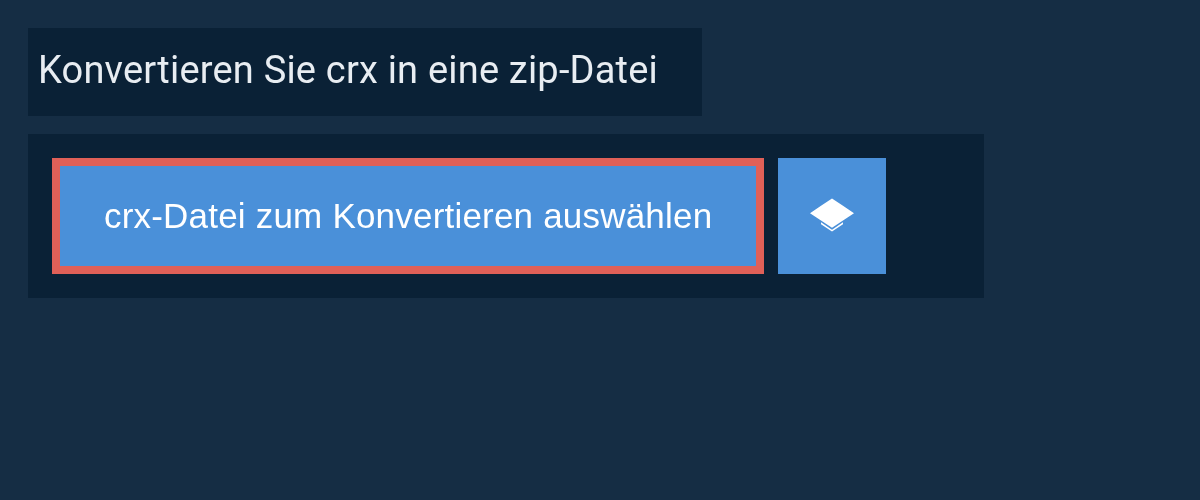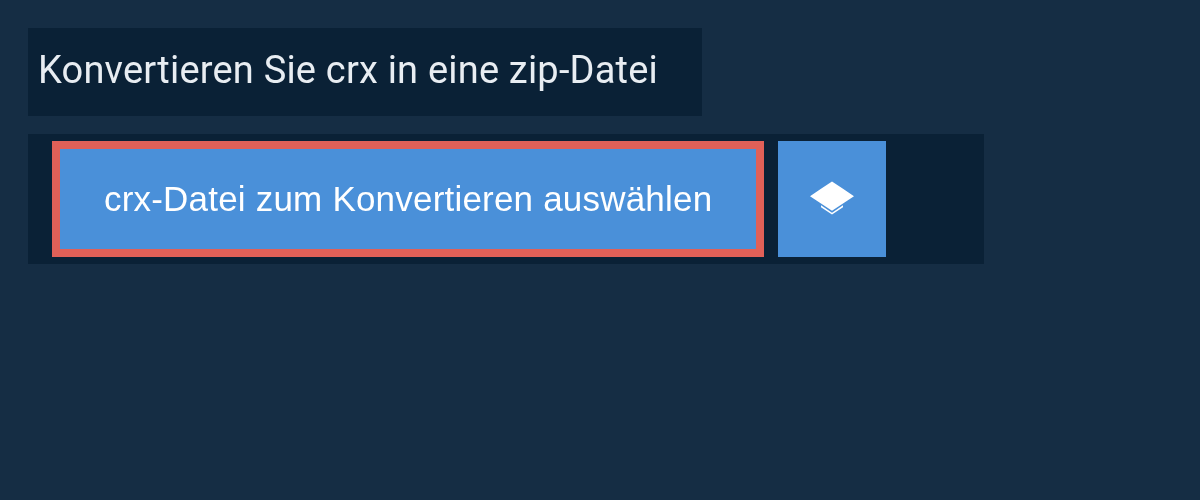--- a/index.html
+++ b/index.html
@@ -24,21 +24,21 @@
       margin-bottom: 0;
     }
     .heading {
       color: #e8edf2;
       font-size: 38px;
       font-weight: 400;
       letter-spacing: 0.2px;
     }
     .upload-panel {
       background: #0a2136;
-      padding: 7px 24px;
+      padding: 24px 24px;
       margin-top: 18px;
       width: 956px;
     }
     .button-row {
       display: flex;
       gap: 14px;
       align-items: stretch;
     }
     .select-button {
       background: #4a90d9;

